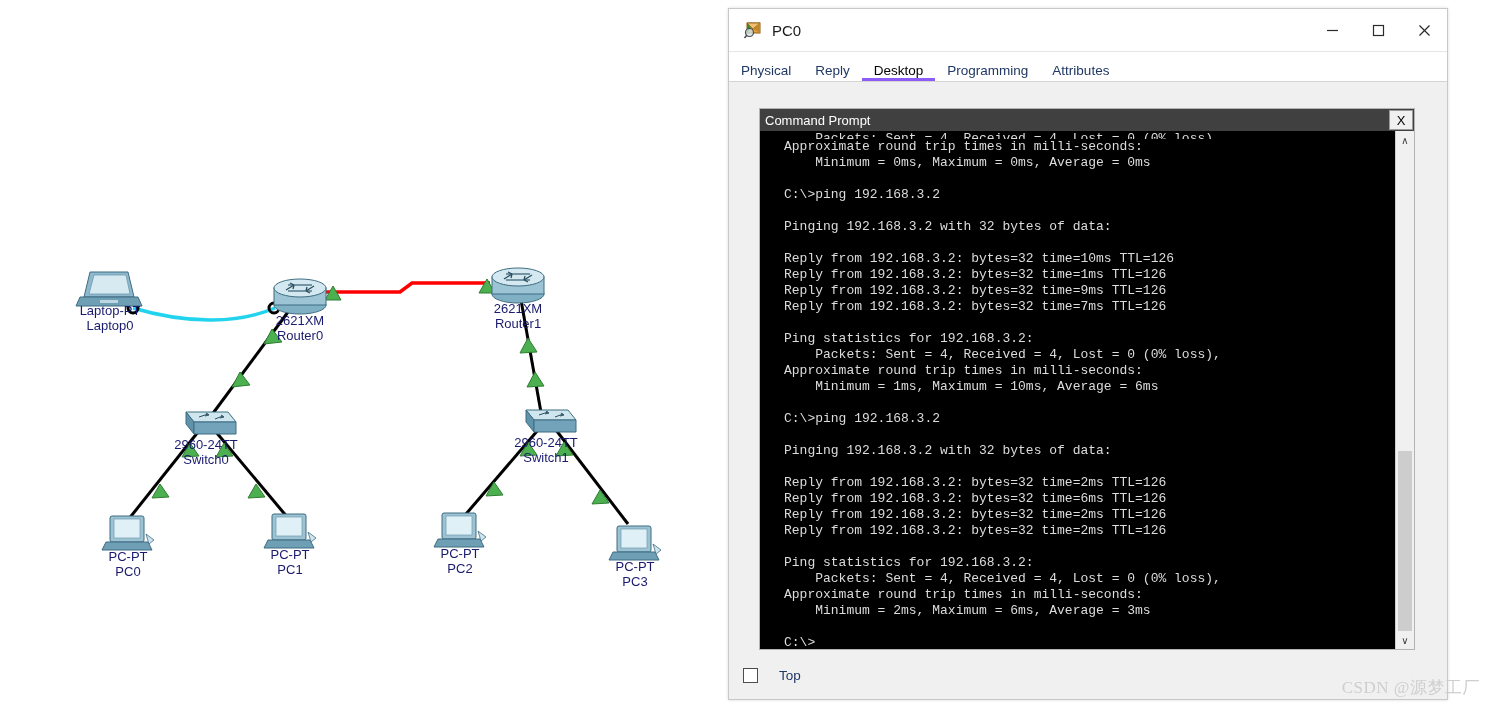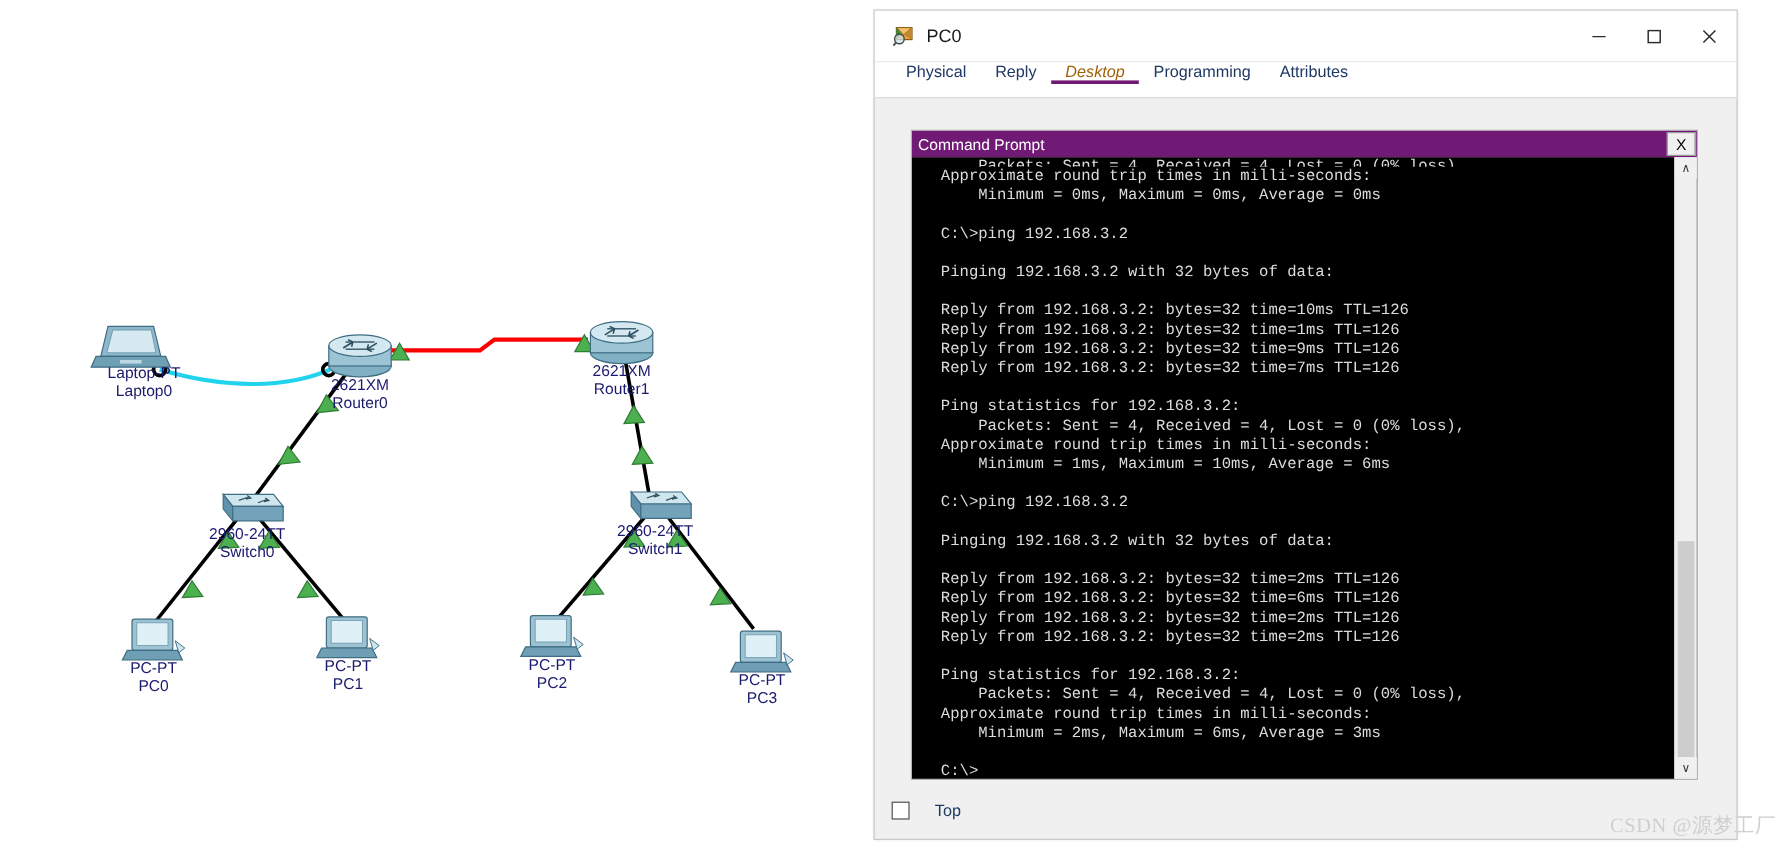--- a/index.html
+++ b/index.html
@@ -40,42 +40,42 @@
     font-family:"Liberation Sans",sans-serif;
   }
   .win-btns{margin-left:auto;display:flex;height:43px;}
   .win-btn{
     width:46px;height:43px;display:flex;align-items:center;justify-content:center;
     font-size:15px;color:#2b2b2b;cursor:default;
   }
 
   
   #tabbar{
-    height:30px;background:#ffffff;display:flex;align-items:flex-start;
-    padding-left:14px;box-sizing:border-box;
+    height:30px;background:#ffffff;display:flex;align-items:flex-end;
+    box-sizing:border-box;
     border-bottom:1px solid #d4d4d4;
   }
   .tab{
     display:flex;align-items:center;padding:0 12px;
     font-size:13.5px;color:#1f3864;cursor:default;
     border-bottom:3px solid transparent;box-sizing:border-box;
   }
-  .tab.active{border-bottom:3px solid #701a75;color:#a16207;font-style:italic;}
+  .tab.active{border-bottom:3px solid #8b5cf6;color:#000000;}
 
   
   #desktop-panel{
     position:absolute;left:14px;top:88px;width:688px;height:556px;
     background:#f0f0f0;box-sizing:border-box;
   }
   #cmd-window{
     position:absolute;left:16px;top:11px;width:656px;height:542px;
     border:1px solid #b4b4b4;background:#fff;box-sizing:border-box;
   }
   #cmd-titlebar{
-    height:22px;background:#701a75;display:flex;align-items:center;
+    height:22px;background:#404040;display:flex;align-items:center;
     box-sizing:border-box;
   }
   #cmd-title{
     color:#ffffff;font-size:13px;margin-left:5px;
     font-family:"Liberation Sans",sans-serif;
   }
   #cmd-close{
     margin-left:auto;width:24px;height:20px;margin-right:1px;
     background:#f0f0f0;border:1px solid #9a9a9a;
     display:flex;align-items:center;justify-content:center;
@@ -233,21 +233,21 @@
     </g>
 
     <g>
       <rect x="617" y="526" width="34" height="26" rx="2" fill="#9dc3d3" stroke="#3f6d82" stroke-width="1"></rect>
       <rect x="621" y="529" width="26" height="19" fill="#dff0f6" stroke="#6d9ab0" stroke-width="0.7"></rect>
       <polygon points="613,552 655,552 659,560 609,560" fill="#6f9fb5" stroke="#3f6d82" stroke-width="1"></polygon>
       <path d="M653,544 L661,550 L656,554 Z" fill="#cfe6ef" stroke="#3f6d82" stroke-width="0.8"></path>
     </g>
   </svg>
 
-  <div class="node" style="left:76px;top:303px;width:88px;">
+  <div class="node" style="left:66px;top:303px;width:88px;">
     <div class="node-label">Laptop-PT</div>
     <div class="node-label">Laptop0</div>
   </div>
   <div class="node" style="left:256px;top:313px;width:88px;">
     <div class="node-label">2621XM</div>
     <div class="node-label">Router0</div>
   </div>
   <div class="node" style="left:474px;top:301px;width:88px;">
     <div class="node-label">2621XM</div>
     <div class="node-label">Router1</div>

